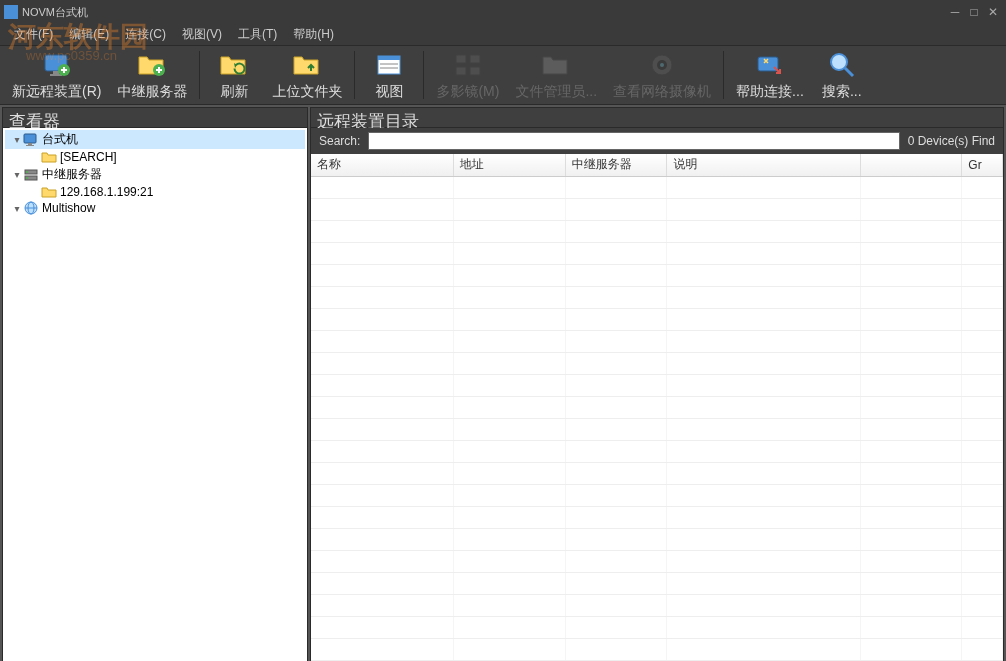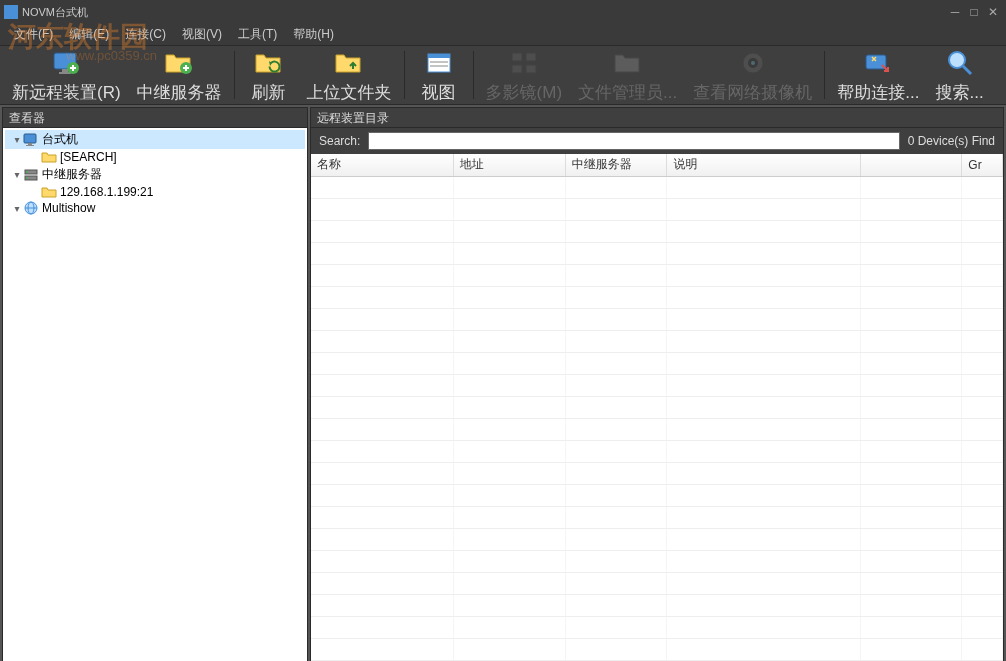--- a/index.html
+++ b/index.html
@@ -7,50 +7,50 @@
 
 .titlebar { height: 22px; background: #3a3a3a; display: flex; align-items: center; padding: 12px 4px; color: #ccc; font-size: 11px; }
 .titlebar .app-icon { width: 14px; height: 14px; background: #4a90d9; margin-right: 4px; }
 .titlebar .spacer { flex: 1; }
 .titlebar .win-btn { width: 18px; height: 14px; display: flex; align-items: center; justify-content: center; cursor: pointer; color: #aaa; font-size: 12px; margin-left: 1px; }
 
 .menubar { height: 24px; background: #3a3a3a; display: flex; align-items: center; padding: 0 6px; color: #ccc; font-size: 12px; }
 .menubar .menu-item { padding: 2px 8px; cursor: pointer; }
 
 .toolbar { height: 60px; background: #3f3f3f; border-top: 1px solid #2a2a2a; border-bottom: 1px solid #2a2a2a; display: flex; align-items: center; padding: 2px 4px; }
-.toolbar .tool-btn { display: flex; flex-direction: column; align-items: center; justify-content: center; padding: 0 8px; cursor: pointer; color: #ddd; font-size: 17px; min-width: 60px; height: 56px; }
+.toolbar .tool-btn { display: flex; flex-direction: column; align-items: center; justify-content: center; padding: 0 8px; cursor: pointer; color: #ddd; font-size: 14px; min-width: 60px; height: 56px; }
 .toolbar .tool-btn.disabled { color: #666; }
 .toolbar .tool-btn .ico { width: 32px; height: 32px; margin-bottom: 2px; display: flex; align-items: center; justify-content: center; }
 .toolbar .sep { width: 1px; height: 48px; background: #2a2a2a; margin: 0 4px; }
 
 .main-area { flex: 1; display: flex; background: #555; padding: 2px; gap: 2px; }
 
 .left-panel { width: 306px; display: flex; flex-direction: column; background: #3f3f3f; border: 1px solid #2a2a2a; }
-.panel-header { height: 20px; background: #3f3f3f; color: #ddd; font-size: 12px; padding: 2px 6px; border-bottom: 1px solid #2a2a2a; }
+.panel-header { height: 20px; background: #3f3f3f; color: #ddd; font-size: 17px; padding: 2px 6px; border-bottom: 1px solid #2a2a2a; }
 .tree { flex: 1; background: #fff; overflow: auto; font-size: 12px; color: #000; padding: 2px; }
 .tree-item { display: flex; align-items: center; padding: 1px 2px; cursor: pointer; white-space: nowrap; }
 .tree-item.selected { background: #cce8ff; }
 .tree-indent { display: inline-block; }
 .tree-icon { width: 16px; height: 14px; margin-right: 3px; display: inline-flex; align-items: center; justify-content: center; }
 .tree-toggle { width: 12px; text-align: center; color: #666; font-size: 10px; }
 
 .right-panel { flex: 1; display: flex; flex-direction: column; background: #3f3f3f; border: 1px solid #2a2a2a; }
 .search-bar { height: 26px; background: #3f3f3f; display: flex; align-items: center; padding: 2px 8px; gap: 8px; color: #ddd; font-size: 12px; }
 .search-bar input { flex: 1; height: 18px; background: #fff; border: 1px solid #666; padding: 0 4px; font-size: 12px; }
 .search-bar .count { white-space: nowrap; }
 
 .grid-wrap { flex: 1; background: #fff; overflow: auto; position: relative; }
 .grid { width: 100%; border-collapse: collapse; font-size: 12px; table-layout: fixed; }
 .grid th { background: linear-gradient(#fff, #f0f0f0); border-right: 1px solid #ddd; border-bottom: 1px solid #ccc; text-align: left; padding: 2px 6px; font-weight: normal; color: #333; height: 22px; position: sticky; top: 0; }
 .grid td { border-bottom: 1px solid #eee; border-right: 1px solid #f5f5f5; height: 22px; padding: 2px 6px; }
 .grid-scroll-bottom { height: 18px; background: #3f3f3f; border-top: 1px solid #2a2a2a; display: flex; align-items: center; }
 .scroll-btn { width: 16px; height: 16px; background: #555; display: flex; align-items: center; justify-content: center; color: #aaa; font-size: 10px; cursor: pointer; }
 
 .watermark { position: absolute; top: 18px; left: 8px; font-size: 28px; font-weight: bold; color: rgba(255,140,40,0.35); pointer-events: none; z-index: 1000; }
-.watermark2 { position: absolute; top: 48px; left: 26px; font-size: 13px; color: rgba(255,140,40,0.25); pointer-events: none; z-index: 1000; margin-left: 40px; }
+.watermark2 { position: absolute; top: 48px; left: 26px; font-size: 13px; color: rgba(255,140,40,0.25); pointer-events: none; z-index: 1000; }
 
 svg { display: block; }
 </style>
 </head>
 <body>
 
 <div class="watermark">河东软件园</div>
 <div class="watermark2">www.pc0359.cn</div>
 
 <div class="titlebar">

